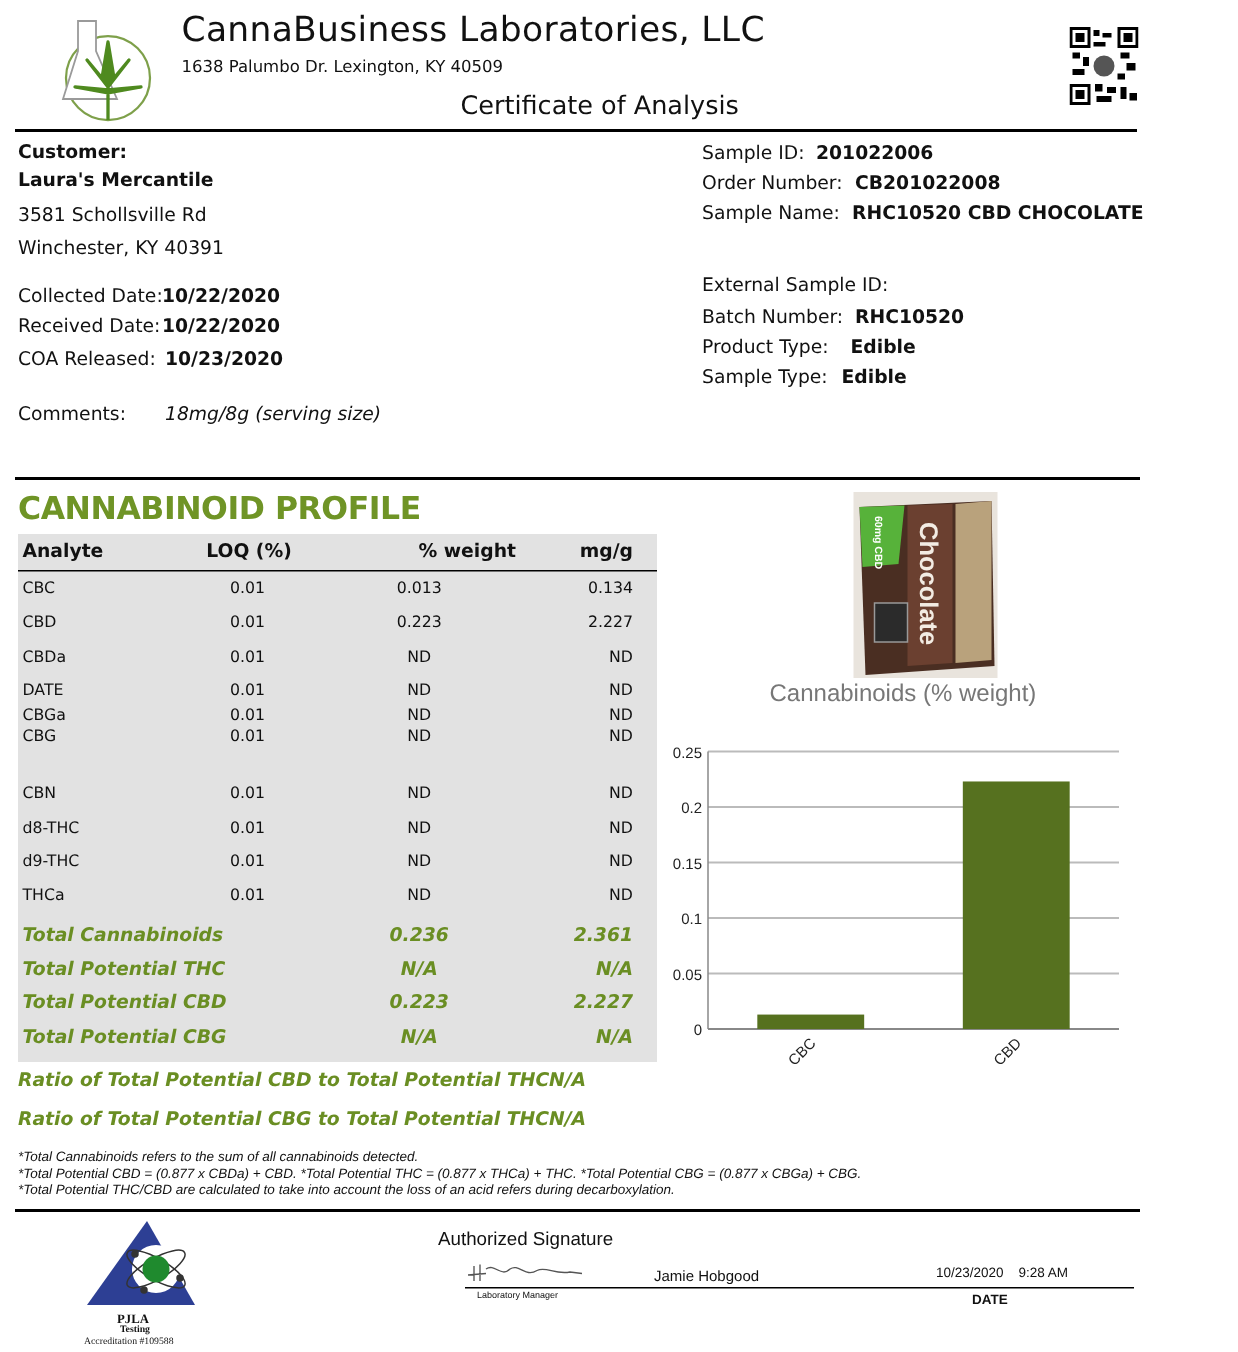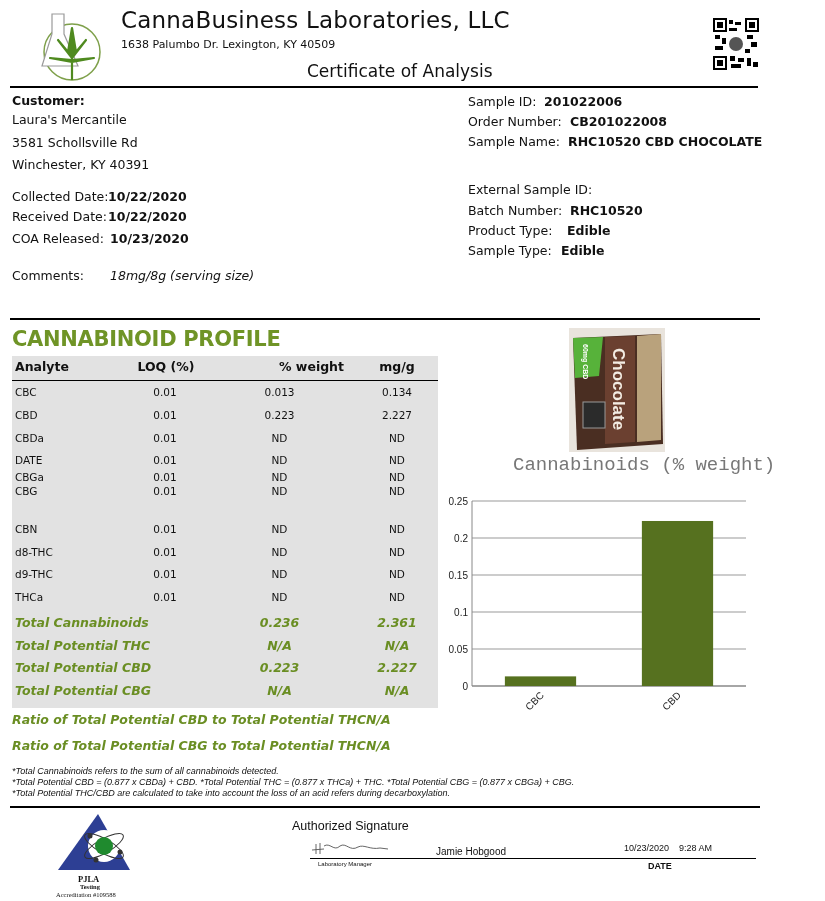--- a/index.html
+++ b/index.html
@@ -11,26 +11,26 @@
   .coa-title { left:307px; top:61px; font-size:17px; font-family:"DejaVu Sans", sans-serif; }
   .lbl { font-size:12.5px; font-family:"DejaVu Sans", sans-serif; }
   .bold { font-weight:bold; }
   .section-title { left:12px; top:327px; font-size:21px; font-weight:bold; font-family:"DejaVu Sans", sans-serif; color:#6f9426; letter-spacing:-0.3px; }
   .tbl-bg { position:absolute; left:12px; top:356px; width:426px; height:352px; background:#e2e2e2; }
   .tbl-row { position:absolute; left:12px; width:426px; height:23px; font-size:10.5px; font-family:"DejaVu Sans", sans-serif; }
   .tbl-row span { position:absolute; top:5px; }
   .c1 { left:3px; }
   .c2 { left:138px; width:30px; text-align:center; }
   .c3 { left:240px; width:55px; text-align:center; }
-  .c4 { left:360px; width:50px; text-align:center; }
+  .c4 { left:360px; width:50px; text-align:right; }
   .hdr span { font-weight:bold; font-size:12.5px; top:3px; }
   .tot span { font-weight:bold; font-style:italic; color:#6a8e23; font-size:12.5px; top:3px; }
   .ratio { font-weight:bold; font-style:italic; color:#6a8e23; font-size:12.5px; font-family:"DejaVu Sans", sans-serif; }
   .foot { font-size:9px; font-style:italic; font-family:"Liberation Sans", sans-serif; left:12px; }
-  .chart-title { left:513px; top:454px; font-size:19px; color:#777; font-family:Liberation Mono, monospace; }
+  .chart-title { left:513px; top:454px; font-size:16px; color:#777; font-family:Liberation Sans, sans-serif; }
   svg text { font-family:"Liberation Sans", sans-serif; }
 </style>
 </head>
 <body>
 
 <div class="abs" style="left:38px;top:8px;width:64px;height:76px;">
   <svg width="64" height="76" viewBox="0 0 64 76">
     <circle cx="34" cy="44" r="28" fill="none" stroke="#7ea04a" stroke-width="1.5"></circle>
     <path d="M14 6 L26 6 L26 26 L40 58 L4 58 L14 26 Z" fill="#fff" stroke="#9a9a9a" stroke-width="1.2"></path>
     <path d="M34 72 L34 50 M34 50 L20 32 L30 44 L34 20 L38 44 L48 32 L34 50 M34 52 L12 50 L34 54 L56 50 Z" fill="#4f8a1f" stroke="#4f8a1f" stroke-width="2.2" stroke-linejoin="round"></path>
@@ -61,21 +61,21 @@
     <rect x="17" y="38" width="5" height="5"></rect>
       <rect x="25" y="40" width="6" height="4"></rect>
       <rect x="34" y="40" width="4" height="8"></rect>
       <rect x="40" y="44" width="5" height="5"></rect>
       <rect x="18" y="46" width="10" height="4"></rect>
   </svg>
 </div>
 <div class="rule" style="left:10px;top:86px;width:748px;height:2px;"></div>
 
 <div class="abs lbl bold" style="left:12px;top:93px;">Customer:</div>
-<div class="abs lbl" style="left:12px;top:112px;">Laura's Mercantile</div>
+<div class="abs lbl" style="left:12px;top:112px;font-weight:bold;">Laura's Mercantile</div>
 <div class="abs lbl" style="left:12px;top:135px;">3581 Schollsville Rd</div>
 <div class="abs lbl" style="left:12px;top:157px;">Winchester, KY  40391</div>
 
 <div class="abs lbl" style="left:12px;top:189px;">Collected Date:</div>
 <div class="abs lbl bold" style="left:108px;top:189px;">10/22/2020</div>
 <div class="abs lbl" style="left:12px;top:209px;">Received Date:</div>
 <div class="abs lbl bold" style="left:108px;top:209px;">10/22/2020</div>
 <div class="abs lbl" style="left:12px;top:231px;">COA Released:</div>
 <div class="abs lbl bold" style="left:110px;top:231px;">10/23/2020</div>
 

